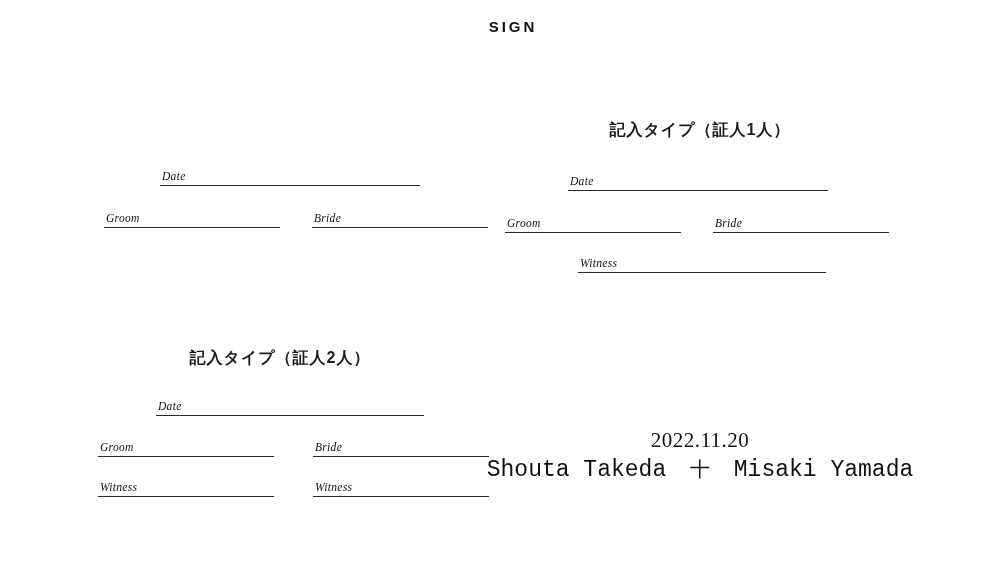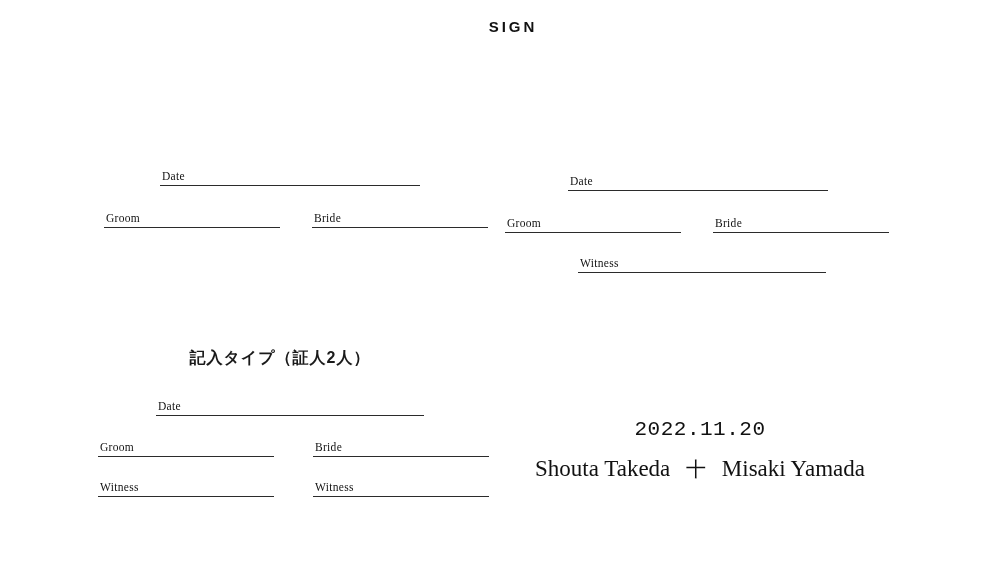--- a/index.html
+++ b/index.html
@@ -45,37 +45,38 @@
   .field {
     position: absolute;
   }
   .field .label {
     font-family: "Liberation Serif", serif;
     font-size: 11.5px;
     color: #111111;
     line-height: 13px;
     padding-left: 2px;
     letter-spacing: 0.3px;
+    font-style: italic;
   }
   .field .rule {
     border-bottom: 1px solid #2b2b2b;
     height: 0;
     margin-top: 2px;
   }
 
   
   .printed-date {
     font-family: "Liberation Serif", serif;
     font-size: 21px;
     text-align: center;
     color: #111111;
     letter-spacing: 0.5px;
   }
   .printed-names {
-    font-family: Liberation Serif, serif;
+    font-family: Liberation Mono, monospace;
     font-size: 23px;
     text-align: center;
     color: #111111;
     white-space: nowrap;
   }
   .printed-names .cross {
     display: inline-block;
     margin: 0 10px;
     font-size: 20px;
   }
@@ -97,20 +98,21 @@
     <div class="rule"></div>
   </div>
 
   <div class="field" style="left:252px; top:92px; width:176px;">
     <div class="label">Bride</div>
     <div class="rule"></div>
   </div>
 </div>
 
 <div class="panel" style="left:480px; top:120px; width:440px; height:190px;">
+  <div class="panel-title">記入タイプ（証人1人）</div>
 
   <div class="field" style="left:88px; top:55px; width:260px;">
     <div class="label">Date</div>
     <div class="rule"></div>
   </div>
 
   <div class="field" style="left:25px; top:97px; width:176px;">
     <div class="label">Groom</div>
     <div class="rule"></div>
   </div>
@@ -150,20 +152,20 @@
   </div>
 
   <div class="field" style="left:253px; top:133px; width:176px;">
     <div class="label">Witness</div>
     <div class="rule"></div>
   </div>
 </div>
 
 <div class="panel" style="left:480px; top:348px; width:440px; height:190px;">
 
-  <div class="printed-date" style="position:absolute; left:0; top:70px; width:440px;font-family:Liberation Mono, monospace;">2022.11.20</div>
+  <div class="printed-date" style="position:absolute; left:0; top:80px; width:440px;">2022.11.20</div>
 
   <div class="printed-names" style="position:absolute; left:0; top:108px; width:440px;">
     <span>Shouta Takeda</span>
     <span class="cross">十</span>
     <span>Misaki Yamada</span>
   </div>
 </div>
 
 </body></html>

